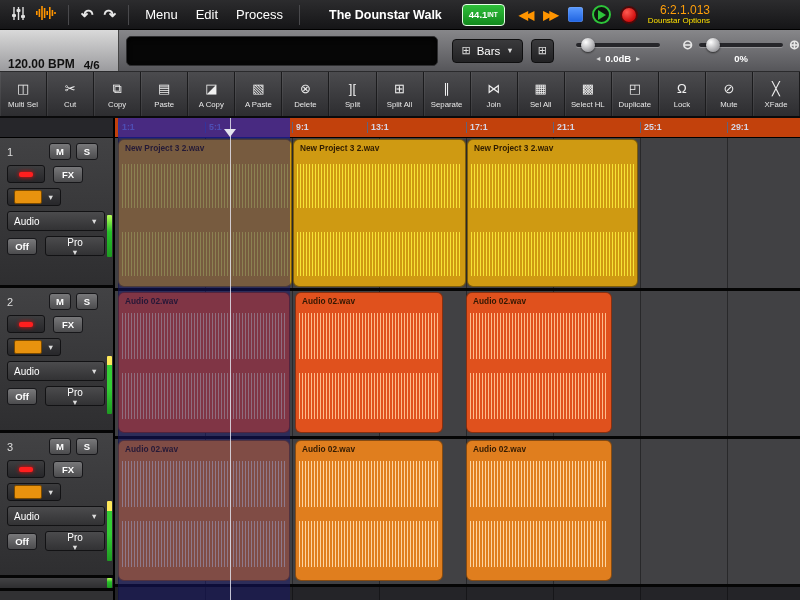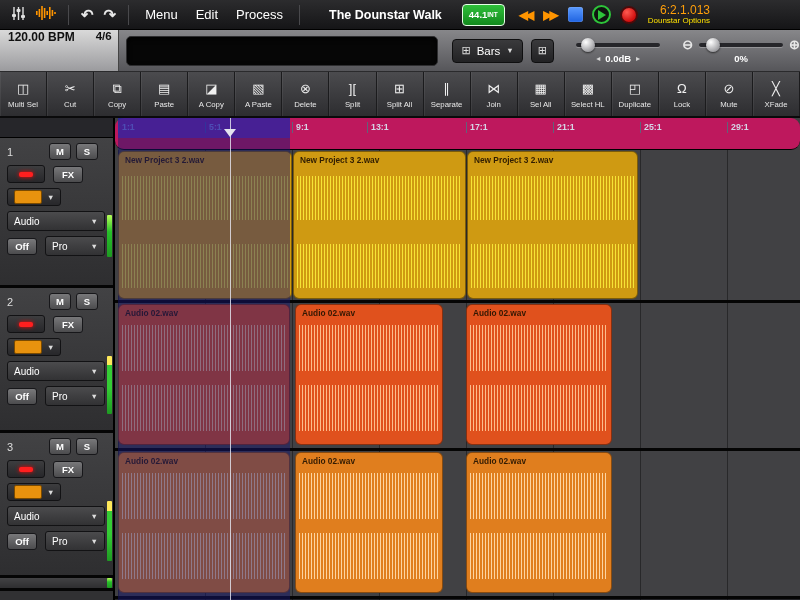--- a/index.html
+++ b/index.html
@@ -35,21 +35,21 @@
   .recbtn2{width:18px;height:18px;border-radius:50%;background:radial-gradient(circle at 35% 30%,#ff5a50,#cf0f0f 70%);border:2px solid #4d0a0a;box-sizing:border-box;}
   .timeblock{display:flex;flex-direction:column;align-items:flex-end;line-height:1.1;margin-right:84px;}
   .timemain{color:#ff9f0a;font-size:12px;font-weight:normal;}
   .timesub{color:#ffe100;font-size:8px;}
   
   .settingsrow{
     position:absolute;top:30px;left:0;right:0;height:42px;
     background:linear-gradient(#87878a,#56565a);
     display:flex;align-items:center;box-sizing:border-box;border-bottom:1px solid #2a2a2c;
   }
-  .bpmpanel{width:122px;height:100%;background:linear-gradient(#d9d9d9,#9b9b9e);display:flex;align-items:flex-start;gap:21px;padding-left:8px;box-sizing:border-box;border-right:1px solid #444;}
+  .bpmpanel{width:122px;height:100%;background:linear-gradient(#d9d9d9,#9b9b9e);display:flex;align-items:flex-end;gap:9px;padding-left:8px;box-sizing:border-box;border-right:1px solid #444;}
   .bpmtxt{font-size:12px;font-weight:bold;color:#101010;white-space:nowrap;}
   .sigtxt{font-size:11.5px;font-weight:bold;color:#101010;}
   .displaybox{width:318px;height:28px;background:#060606;border-radius:5px;margin-left:7px;border:1px solid #2e2e30;box-shadow:inset 0 2px 5px #000;color:#3f3;font-size:10px;}
   .barsbtn{
     display:flex;align-items:center;gap:6px;margin-left:14px;height:24px;
     background:linear-gradient(#3a3a3c,#222224);border:1px solid #0f0f10;border-radius:4px;
     color:#fff;padding:0 8px;font-size:11.5px;font-family:inherit;
   }
   .sqbtn{width:24px;height:24px;margin-left:8px;background:linear-gradient(#3a3a3c,#222224);border:1px solid #0f0f10;border-radius:4px;color:#fff;display:flex;align-items:center;justify-content:center;font-size:12px;padding:0;}
   .gicon{font-size:11px;color:#ddd;}
@@ -92,27 +92,27 @@
   .sq.off{width:30px;margin-left:0;}
   .recarm{width:38px;height:18px;border-radius:3px;background:linear-gradient(#3d3d3f,#27272a);border:1px solid #121214;display:flex;align-items:center;justify-content:center;padding:0;margin-right:8px;}
   .recdash{width:14px;height:5px;border-radius:2px;background:#ff1f1f;box-shadow:0 0 4px #f00;}
   .colorbtn{display:flex;align-items:center;gap:5px;height:18px;background:linear-gradient(#3d3d3f,#27272a);border:1px solid #121214;border-radius:3px;padding:0 6px;}
   .swatch{width:26px;height:12px;border-radius:2px;background:#e8920e;border:1px solid #7a4a00;}
   .dd{
     width:98px;height:20px;border-radius:3px;background:linear-gradient(#4b4b4d,#323234);
     border:1px solid #121214;color:#fff;font-size:10px;display:flex;align-items:center;
     justify-content:space-between;padding:0 6px;box-sizing:border-box;margin-bottom:5px;font-family:inherit;
   }
-  .dd.dd2{width:60px;margin-left:8px;margin-bottom:0;}
+  .dd.dd2{width:60px;margin-left:8px;margin-bottom:0;flex-direction:column;}
   .meter{position:absolute;right:1px;width:5px;border-radius:1px;}
   .mgreen{background:linear-gradient(180deg,#b7ff58 0%,#27c02a 40%,#1e9a22 100%);}
   .mcap{background:linear-gradient(180deg,#ffe95a 0 16%,#35cc35 16% 55%,#1e9a22 100%);}
   
   .timeline{position:absolute;left:115px;top:0;right:0;bottom:0;}
-  .ruler{position:relative;height:32px;background:#be185d;border-bottom:1px solid #000;box-sizing:border-box;border-radius:9px;}
+  .ruler{position:relative;height:20px;background:#c2410c;border-bottom:1px solid #000;box-sizing:border-box;}
   .rl{position:absolute;top:4px;font-size:8.8px;font-weight:bold;color:#d6d6e6;border-left:1px solid #62627a;padding-left:3px;line-height:11px;}
   .trow{
     position:relative;border-bottom:3px solid #050505;box-sizing:content-box;
     background-image:repeating-linear-gradient(90deg,rgba(0,0,0,.38) 0 1px,transparent 1px 87px);
     background-position:3px 0;background-color:#414144;
   }
   .trow.partial{background-color:#242428;border-bottom:0;}
   .clip{position:absolute;top:1px;border-radius:6px;border:1px solid rgba(0,0,0,.4);overflow:hidden;box-sizing:border-box;z-index:1;}
   .clipname{font-size:8.3px;font-weight:bold;color:rgba(35,18,0,.92);padding:3px 0 0 6px;white-space:nowrap;}
   .wave{position:absolute;left:3px;right:3px;background:repeating-linear-gradient(90deg,var(--wf) 0 1px,transparent 1px 3px);opacity:.95;}

